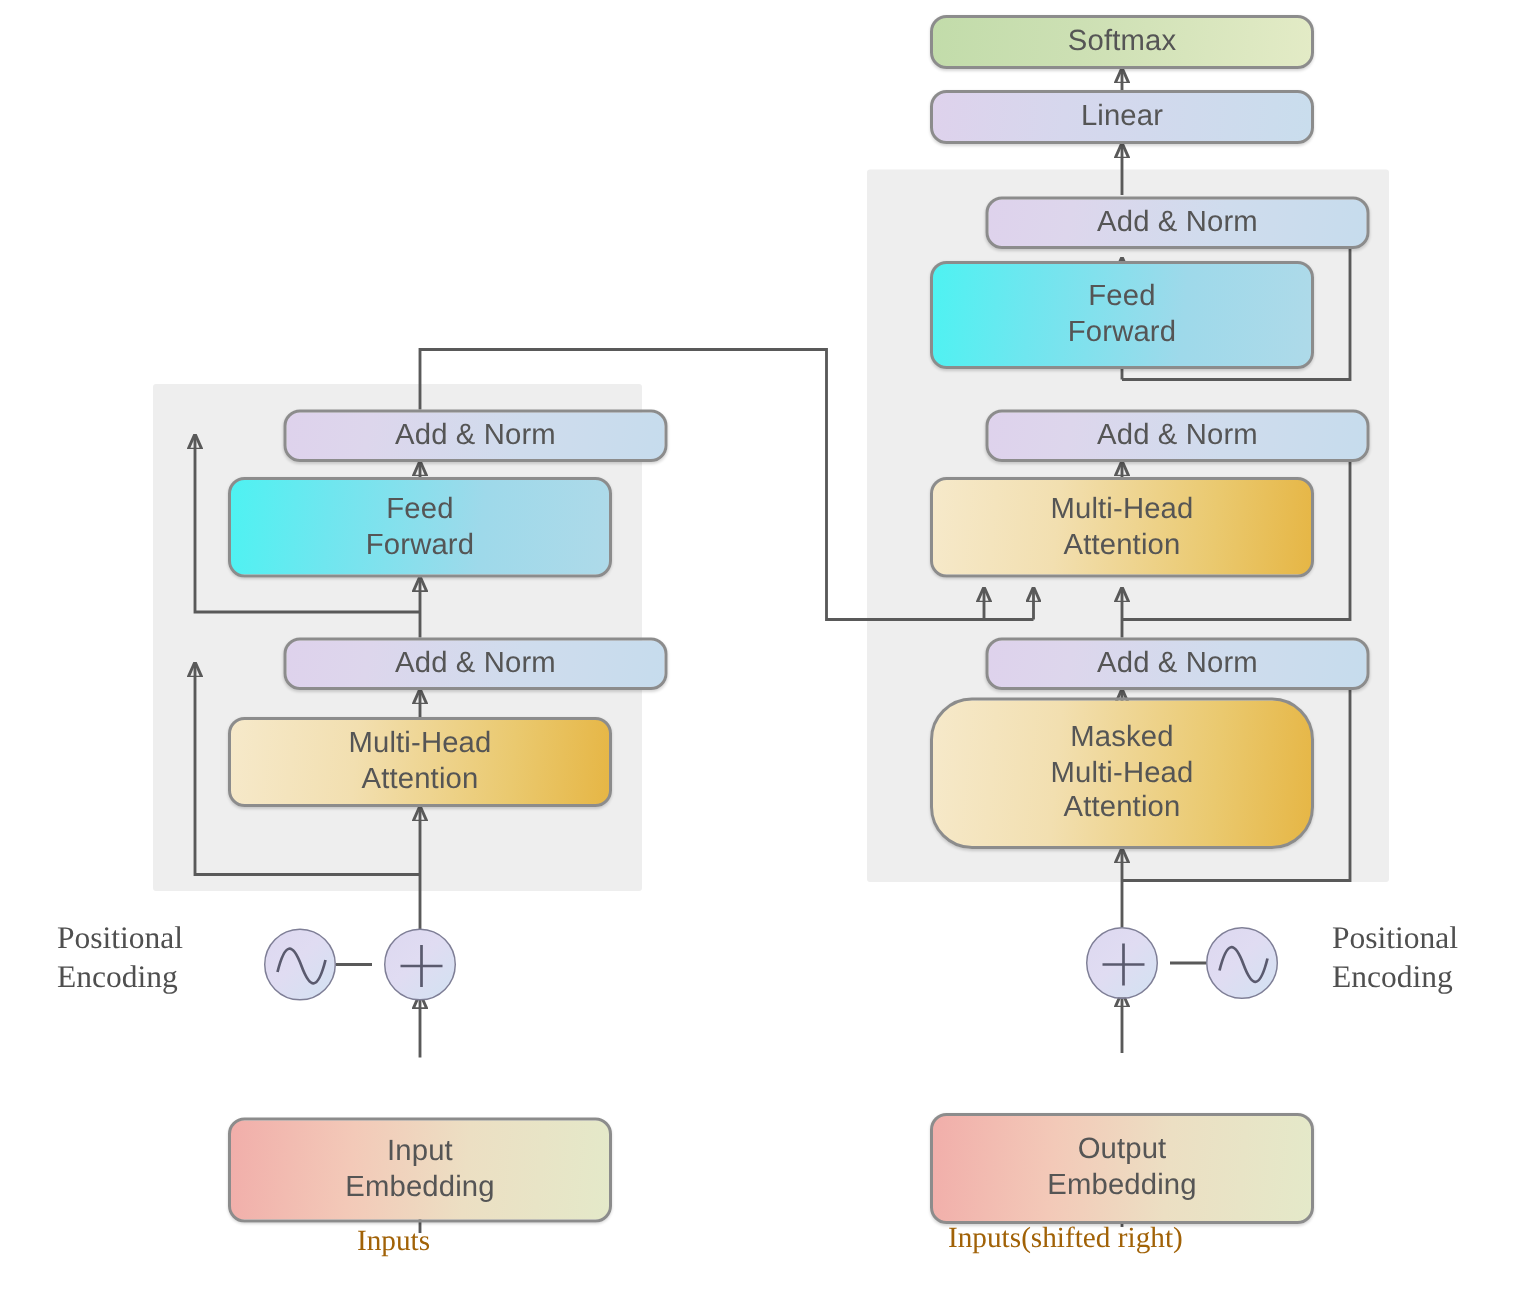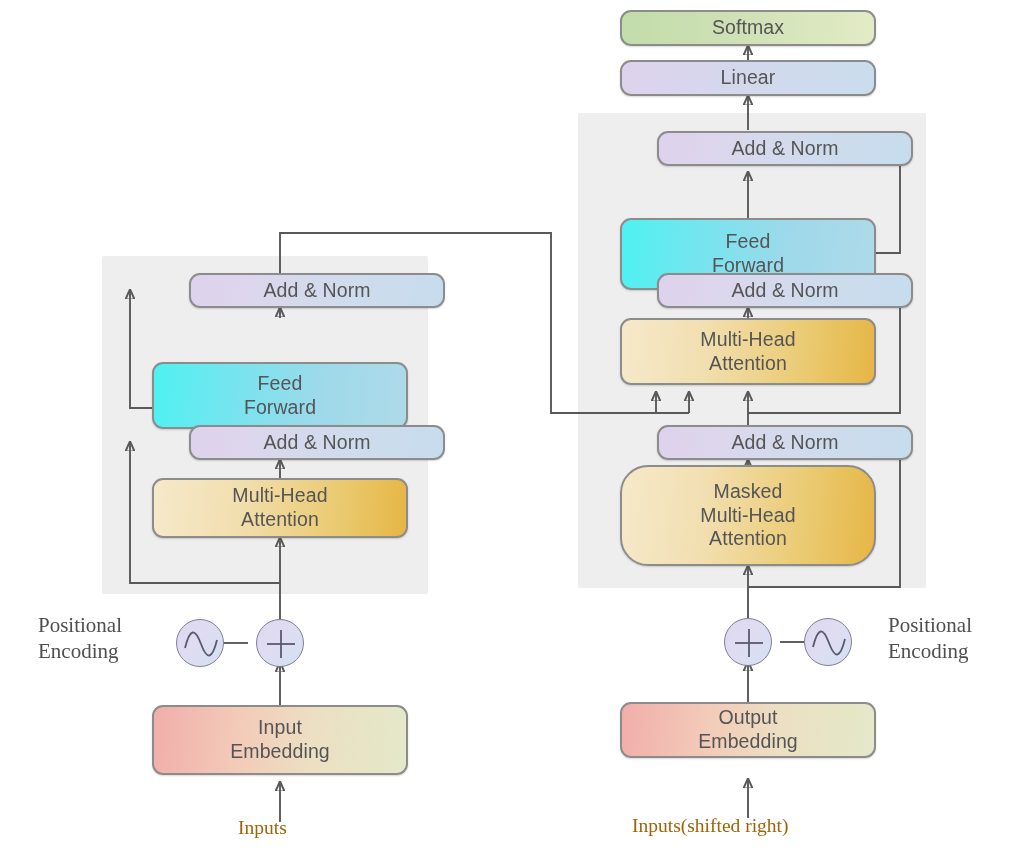--- a/index.html
+++ b/index.html
@@ -21,25 +21,25 @@
     text-align:center;
     color:#555555;
     font-size:19.5px;
     line-height:1.22;
     letter-spacing:.1px;
     box-shadow:0 1px 2px rgba(0,0,0,.16);
   }
   .node span{display:block;white-space:pre-line;}
 
   .g-addnorm{background:linear-gradient(100deg,#ded2ec 0%,#ddd6ec 22%,#cfdced 62%,#c6dced 100%);margin-left:37px;}
-  .g-ff     {background:linear-gradient(95deg,#4ef2f2 0%,#6fe6ef 26%,#9ed9ea 66%,#aedae9 100%);margin-top:44px;}
+  .g-ff     {background:linear-gradient(95deg,#4ef2f2 0%,#6fe6ef 26%,#9ed9ea 66%,#aedae9 100%);}
   .g-attn   {background:linear-gradient(95deg,#f6e9ca 0%,#f2dfb0 33%,#eac96f 74%,#e6b645 100%);}
   .g-softmax{background:linear-gradient(95deg,#c2dcaa 0%,#cde0b4 40%,#e3ebc6 100%);}
   .g-linear {background:linear-gradient(95deg,#ded2ec 0%,#d6d7ed 35%,#c9dded 100%);}
-  .g-embed  {background:linear-gradient(95deg,#f1aeaa 0%,#f3c9b8 32%,#ecdfc3 62%,#e4e9c9 100%);}
+  .g-embed  {background:linear-gradient(95deg,#f1aeaa 0%,#f3c9b8 32%,#ecdfc3 62%,#e4e9c9 100%);margin-top:40px;}
 
   
   .circ{
     position:absolute;border:1.6px solid #7e7e96;border-radius:50%;
     background:linear-gradient(135deg,#ddd8f0 0%,#e0dcf2 45%,#d2e2f2 100%);
     box-sizing:border-box;
   }
   .circ svg{position:absolute;inset:0;}
 
   
@@ -185,20 +185,20 @@
       <line x1="10" y1="24" x2="38" y2="24" stroke="#5a5a6e" stroke-width="1.8"></line>
     </svg>
   </div>
 
   <div class="circ" style="left:804px;top:618px;width:48px;height:48px;">
     <svg viewBox="0 0 48 48" width="48" height="48">
       <path d="M8,28 C13,8 18,8 24,24 C30,40 35,40 40,20" fill="none" stroke="#5a5a6e" stroke-width="1.8" transform="rotate(180 24 24)"></path>
     </svg>
   </div>
 
-  <div class="node g-embed" style="left:620px;top:702px;width:256px;height:56px;">
+  <div class="node g-embed" style="left:620px;top:702px;width:256px;height:74px;">
     <span>Output
 Embedding</span>
   </div>
 
   <div class="lbl muted" style="left:632px;top:814px;">Inputs(shifted right)</div>
 
 </div>
 
 </body></html>

